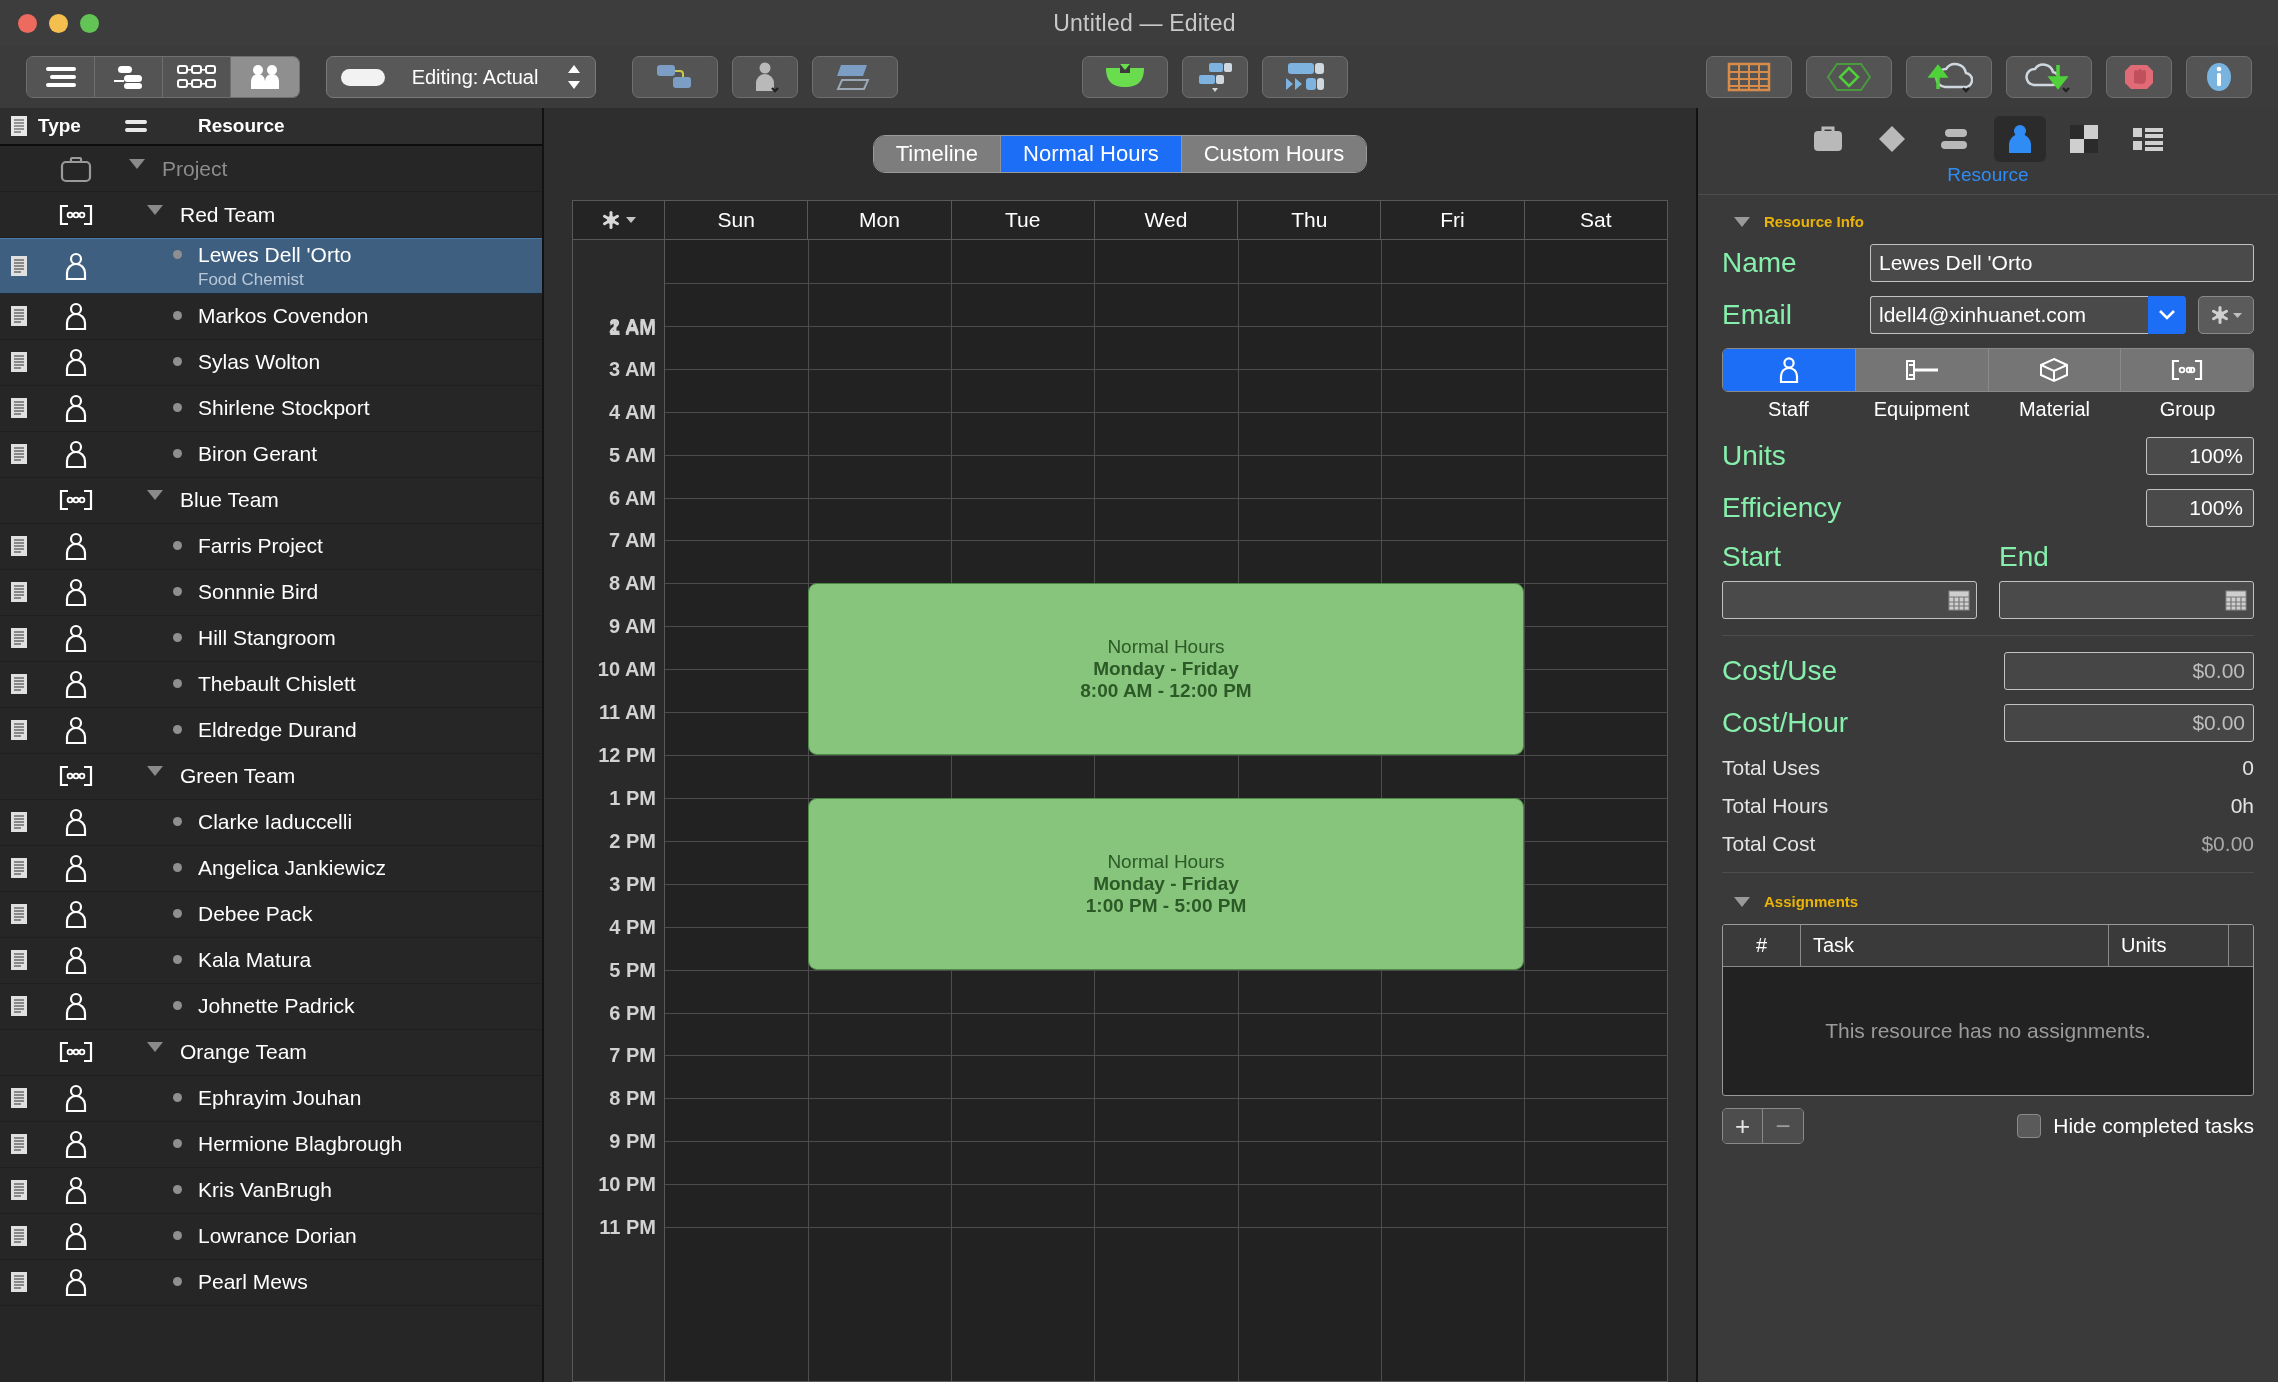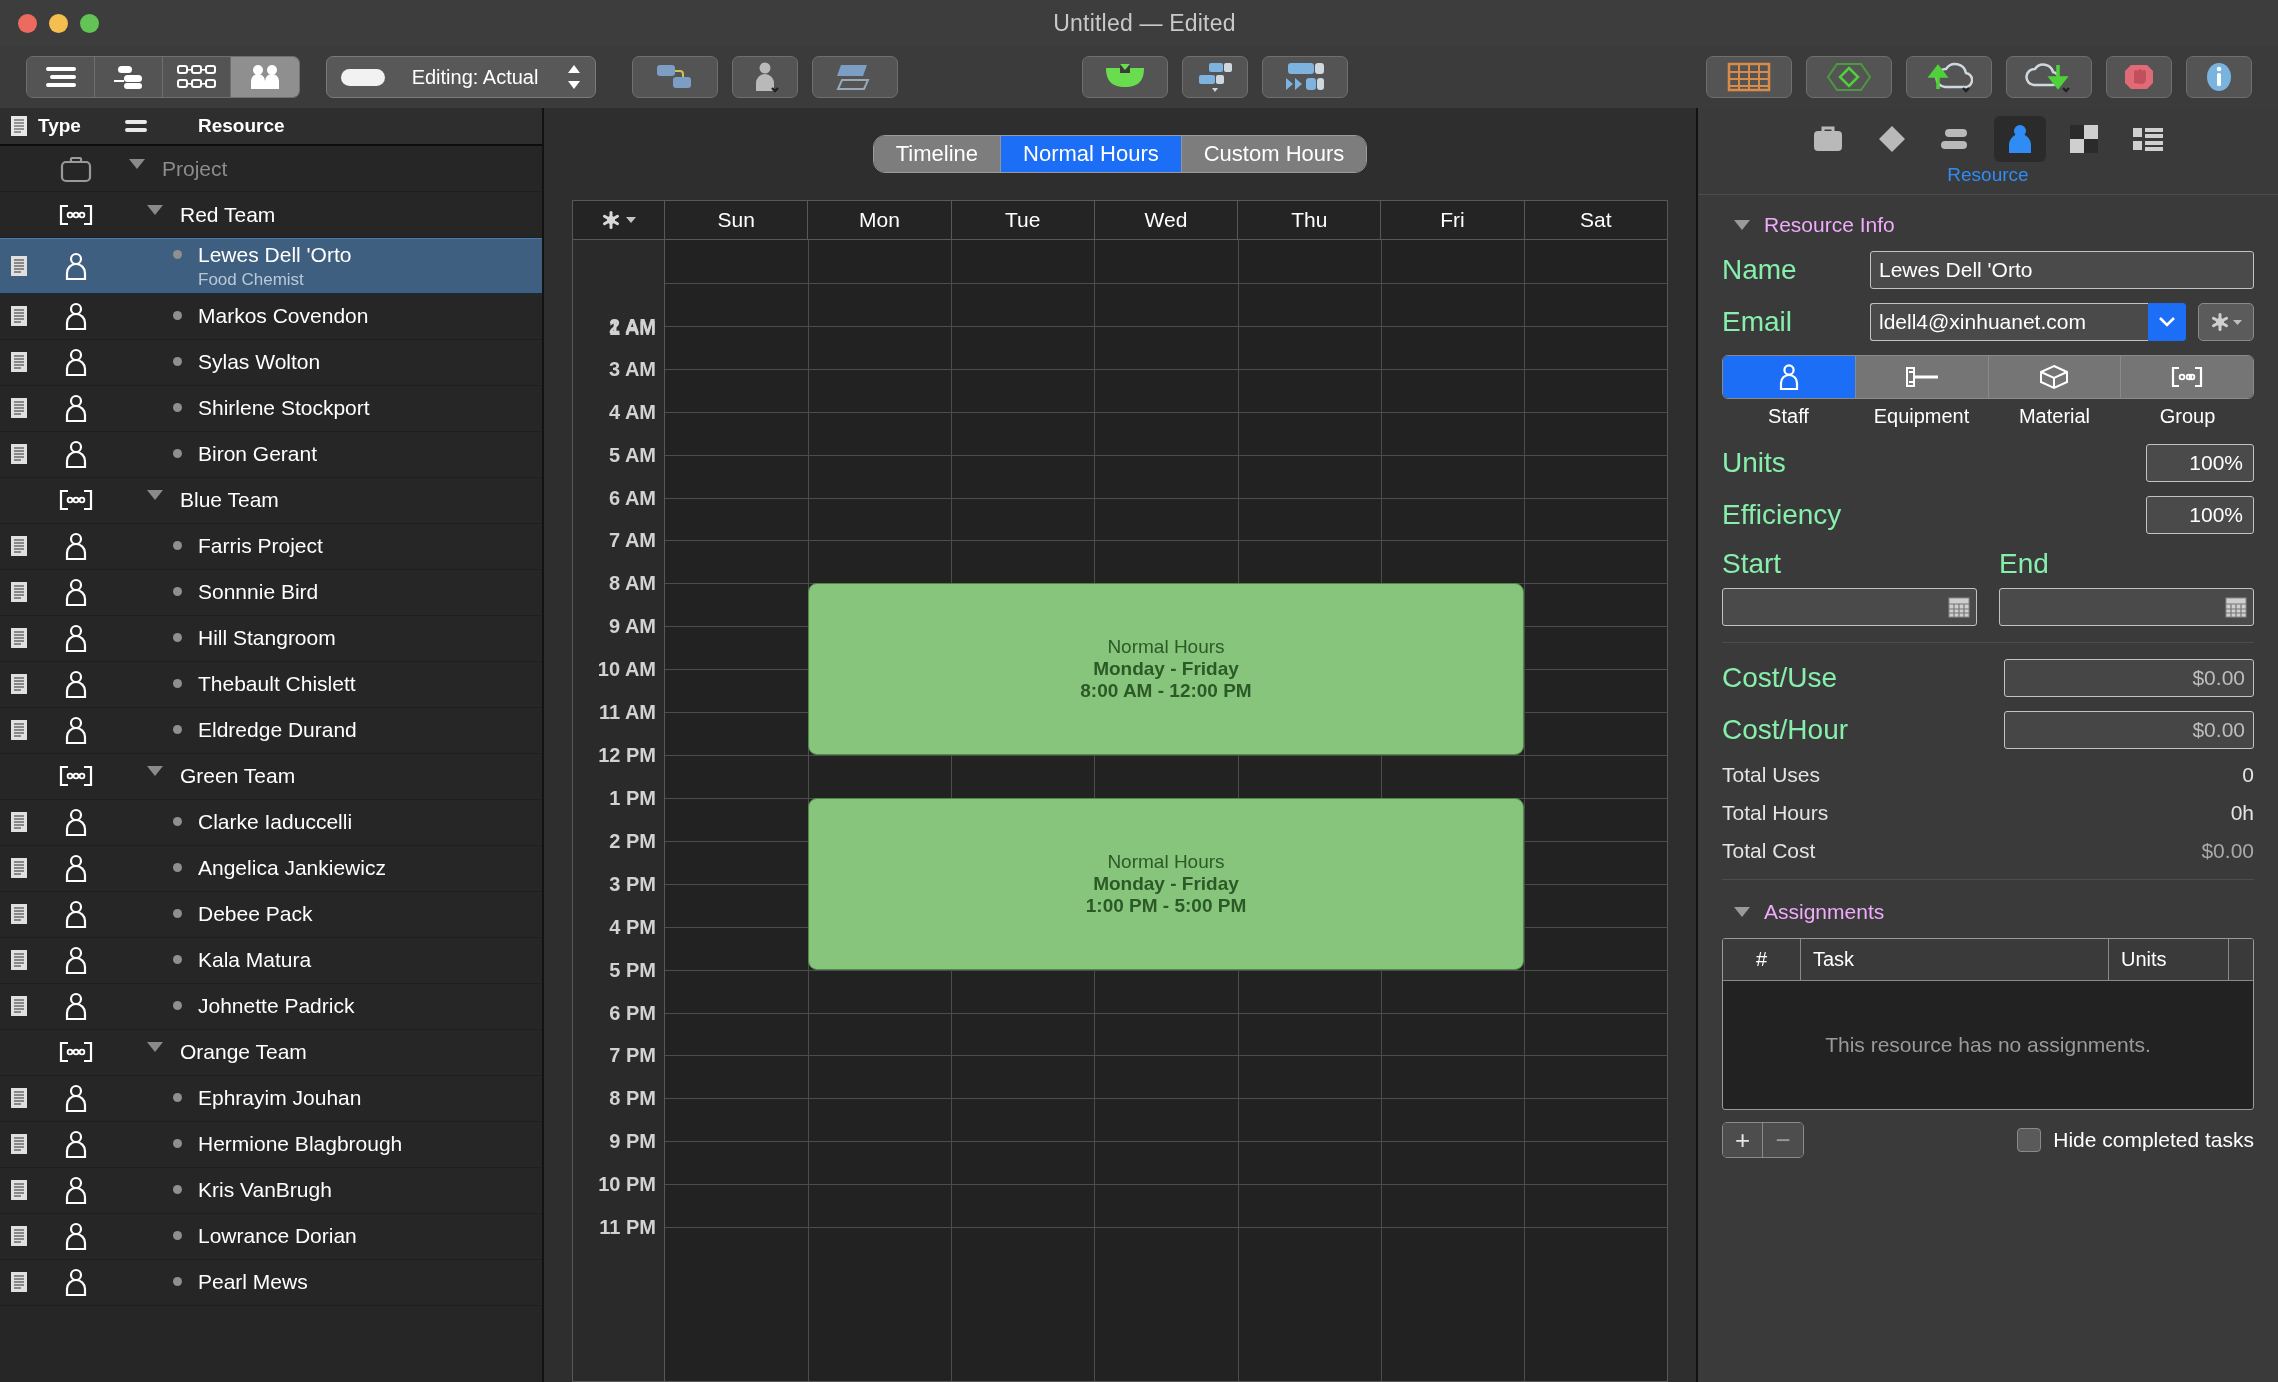--- a/index.html
+++ b/index.html
@@ -122,21 +122,21 @@
                justify-content: center; gap: 12px; padding-top: 6px; }
   .itab { width: 52px; height: 46px; border-radius: 6px; display: flex;
           align-items: center; justify-content: center; }
   .itab.on { background: #2b2b2b; }
   .insp-label { text-align: center; color: #2f8cf5; font-size: 19px; padding-bottom: 8px;
                 border-bottom: 1px solid #4c4c4c; }
   .insp { flex: 1; padding: 0 24px; overflow: hidden; }
   .sect { display: flex; align-items: center; gap: 14px; padding: 18px 0 14px 12px; }
   .sect .tri2 { width: 0; height: 0; border-left: 8px solid transparent;
                 border-right: 8px solid transparent; border-top: 10px solid #9a9a9a; }
-  .sect span { color: #f0abfc; font-size: 21px; font-weight: normal; }
+  .sect span { color: #eab308; font-size: 15px; font-weight: bold; }
   .frow { display: flex; align-items: center; margin-bottom: 14px; }
   .flab { color: #86efac; font-size: 28px; width: 148px; flex: 0 0 148px; }
   .fld { flex: 1; height: 38px; background: #4a4a4a; border: 1px solid #c2c2c2;
          border-radius: 3px; color: #fff; font-size: 21px; display: flex;
          align-items: center; padding: 0 8px; }
   .fld.ro { background: #464646; color: #bdbdbd; justify-content: flex-end; }
   .fld.num { flex: 0 0 108px; margin-left: auto; justify-content: flex-end; padding-right: 10px; }
   .combo { flex: 1; display: flex; align-items: center; }
   .combo .fld { border-right: none; border-radius: 3px 0 0 3px; }
   .combo .arrow { width: 38px; height: 38px; background: #1b6ef5; border: 1px solid #1b6ef5;

